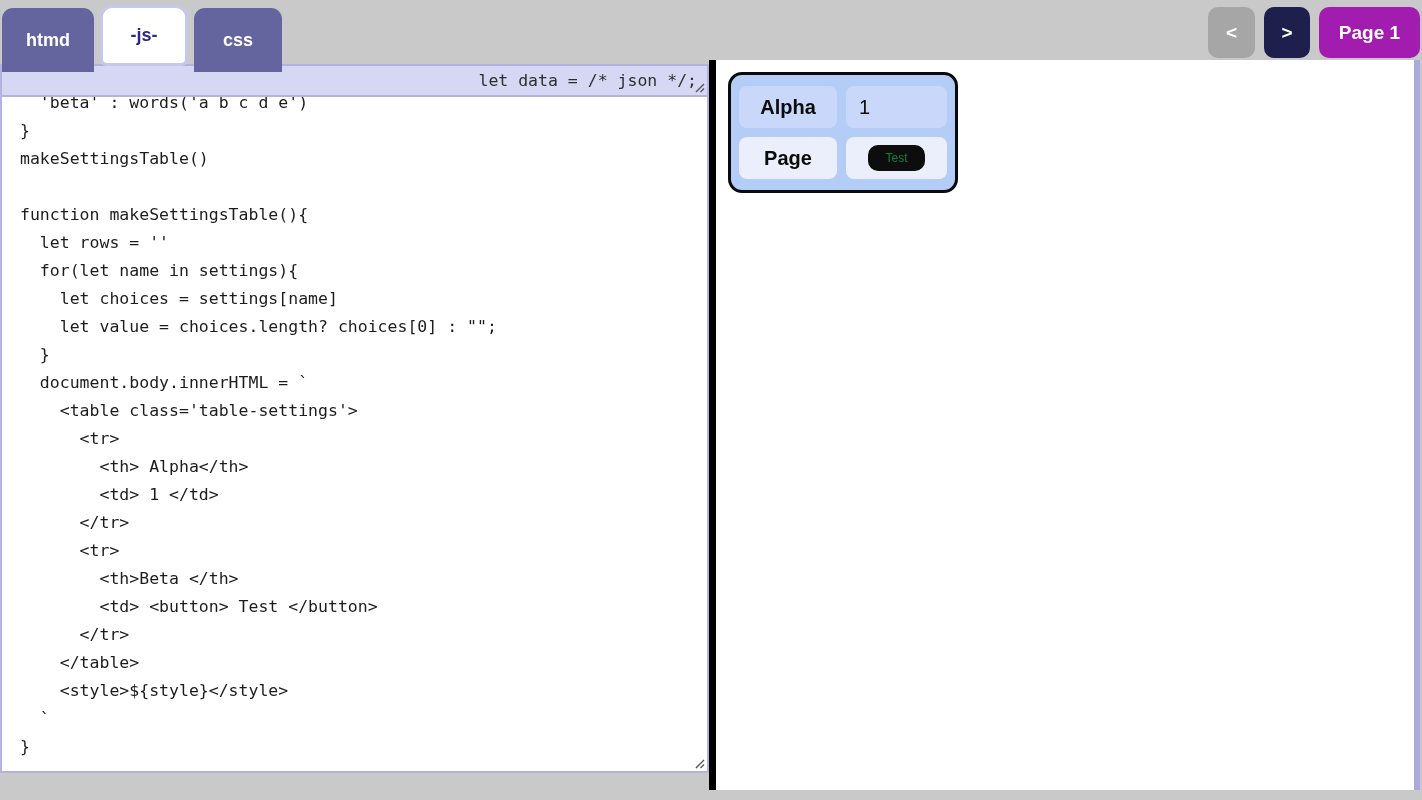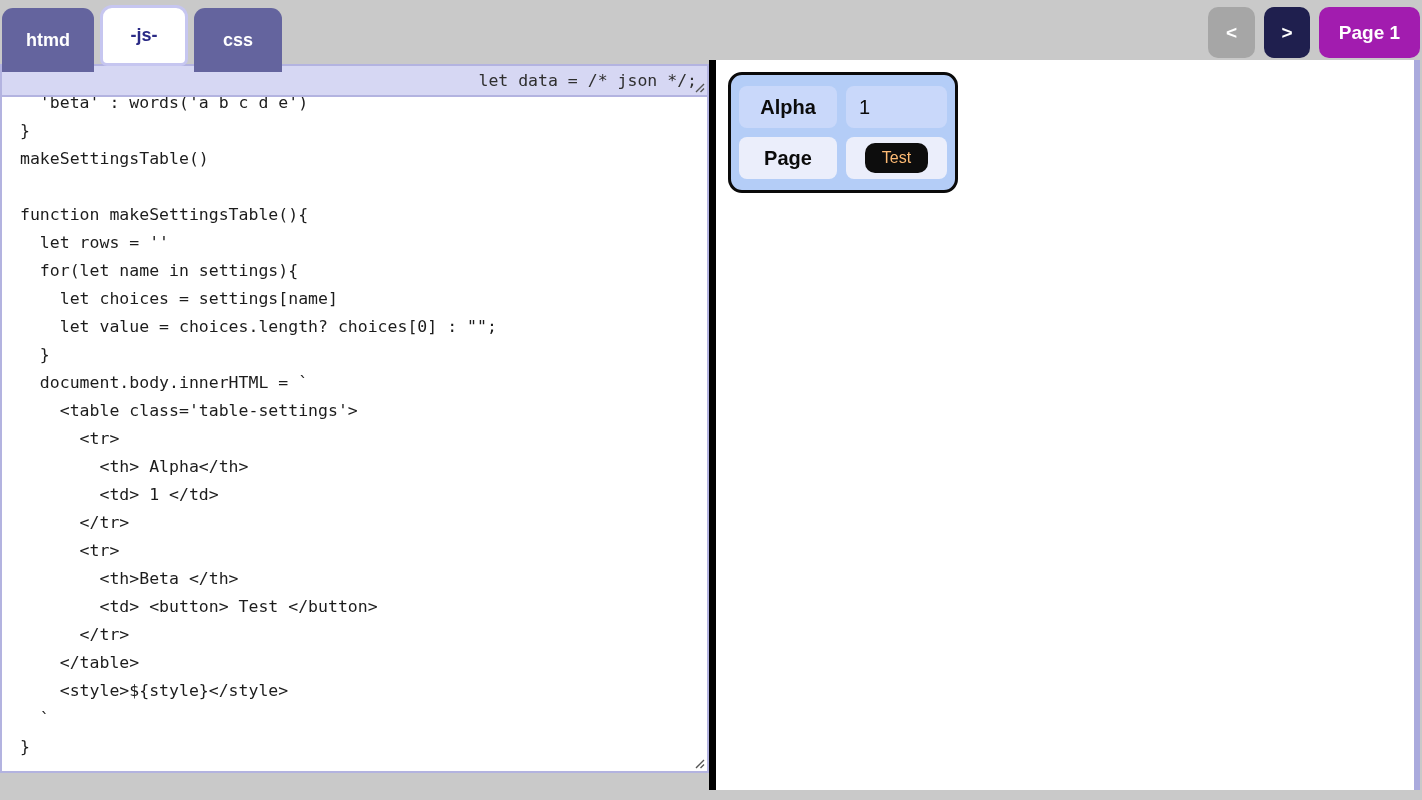--- a/index.html
+++ b/index.html
@@ -62,22 +62,22 @@
   }
   .cell {
     border-radius:8px; display:flex; align-items:center; justify-content:center;
     font-size:20px; color:#0b0b0b;
   }
   .cell.row1 { background:#c9d8fa; }
   .cell.row2 { background:#ebeefb; }
   .cell.hdr  { font-weight:bold; }
   .cell.val-text { justify-content:flex-start; padding-left:13px; }
   .test-btn {
-    background:#0d0d0d; color:#fdba74; border:none; border-radius:10px;
-    padding:6px 17px; font-family:"Liberation Sans", sans-serif; font-size:16px;
+    background:#0d0d0d; color:#15803d; border:none; border-radius:10px;
+    padding:6px 17px; font-family:"Liberation Sans", sans-serif; font-size:12px;
     cursor:pointer;
   }
 </style>
 </head>
 <body>
 
 <div class="tabbar">
   <button class="tab">htmd</button>
   <button class="tab active">-js-</button>
   <button class="tab">css</button>

